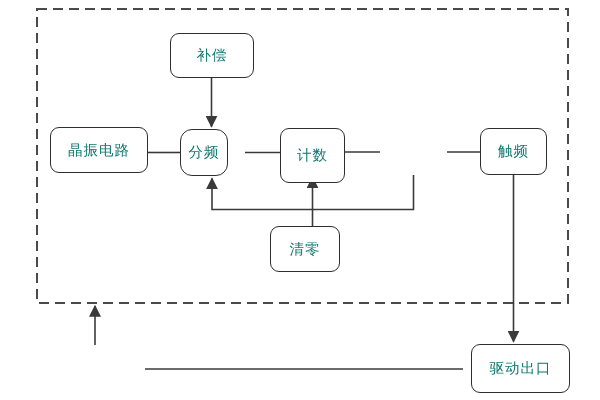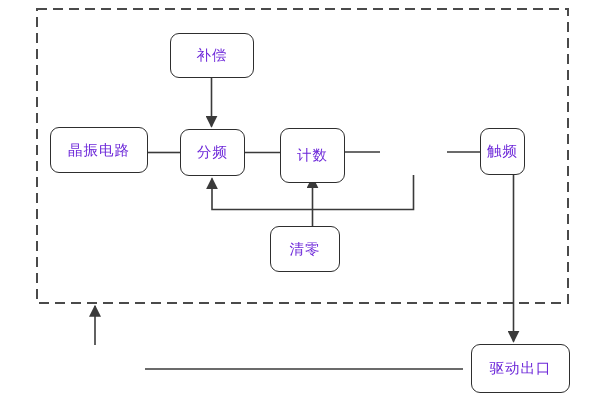--- a/index.html
+++ b/index.html
@@ -27,31 +27,31 @@
     box-sizing: border-box;
     background: #ffffff;
     border: 1.6px solid #2e2e2e;
     border-radius: 9px;
     display: flex;
     align-items: center;
     justify-content: center;
   }
   .node-label {
     font-size: 14.5px;
-    color: #6d28d9;
+    color: #0f766e;
     letter-spacing: 1px;
     white-space: nowrap;
   }
   
   .n-comp   { left: 170px; top: 33px;  width: 84px;  height: 45px; }
   .n-cryst  { left: 50px;  top: 127px; width: 98px;  height: 46px; }
-  .n-div    { left: 180px; top: 129px; width: 65px;  height: 47px; }
+  .n-div    { left: 180px; top: 129px; width: 48px;  height: 47px; border-radius: 12px; }
   .n-count  { left: 280px; top: 128px; width: 65px;  height: 55px; }
   .n-set    { left: 380px; top: 128px; width: 67px;  height: 47px; }
-  .n-trig   { left: 480px; top: 128px; width: 45px;  height: 47px; }
+  .n-trig   { left: 480px; top: 128px; width: 67px;  height: 47px; }
   .n-clear  { left: 270px; top: 226px; width: 70px;  height: 46px; }
   .n-step   { left: 45px;  top: 345px; width: 100px; height: 47px; }
   .n-drive  { left: 463px; top: 344px; width: 99px;  height: 49px; margin-left: 8px; }
 </style>
 </head>
 <body>
 
 <div class="stage">
 
   <svg class="connector-layer" width="600" height="400" viewBox="0 0 600 400" xmlns="http://www.w3.org/2000/svg">

